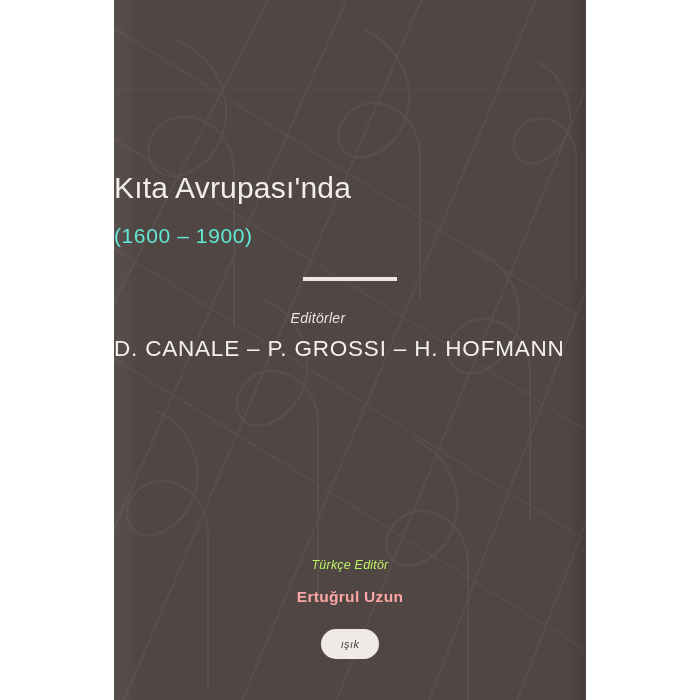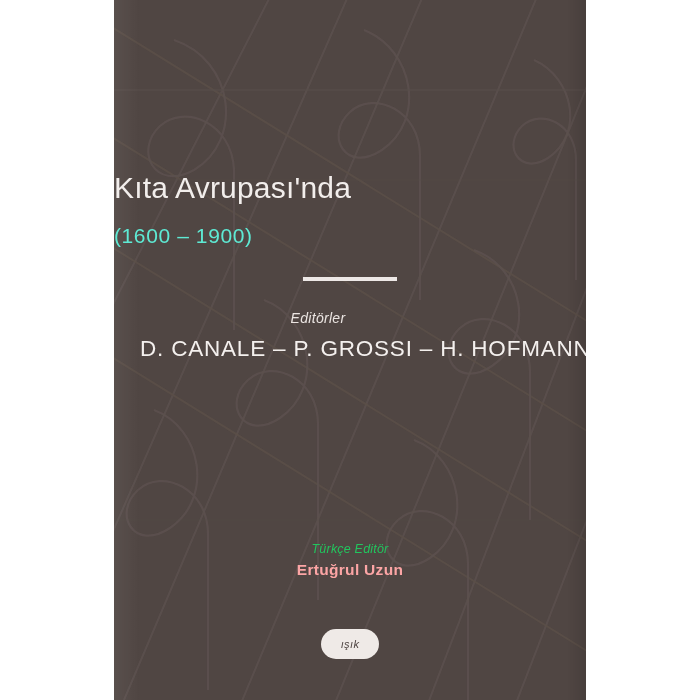--- a/index.html
+++ b/index.html
@@ -115,36 +115,35 @@
     letter-spacing: 0.3px;
     margin: 0;
   }
 
   .editors-names {
     color: #f4f0ee;
     font-size: 22.5px;
     letter-spacing: 0.8px;
     margin: 10px 0 0 0;
     white-space: nowrap;
-    padding-left: 26px;
   }
 
   .tr-editor-block {
     position: absolute;
     left: 0;
     top: 542px;
     width: 472px;
     text-align: center;
   }
 
   .tr-editor-label {
-    color: #22c55e;
+    color: #bef264;
     font-size: 12.5px;
     font-style: italic;
-    margin: 0;
+    margin: 16px;
     letter-spacing: 0.2px;
   }
 
   .tr-editor-name {
     color: #fca5a5;
     font-size: 15.5px;
     font-weight: bold;
     margin: 5px 0 0 0;
     letter-spacing: 0.3px;
   }

